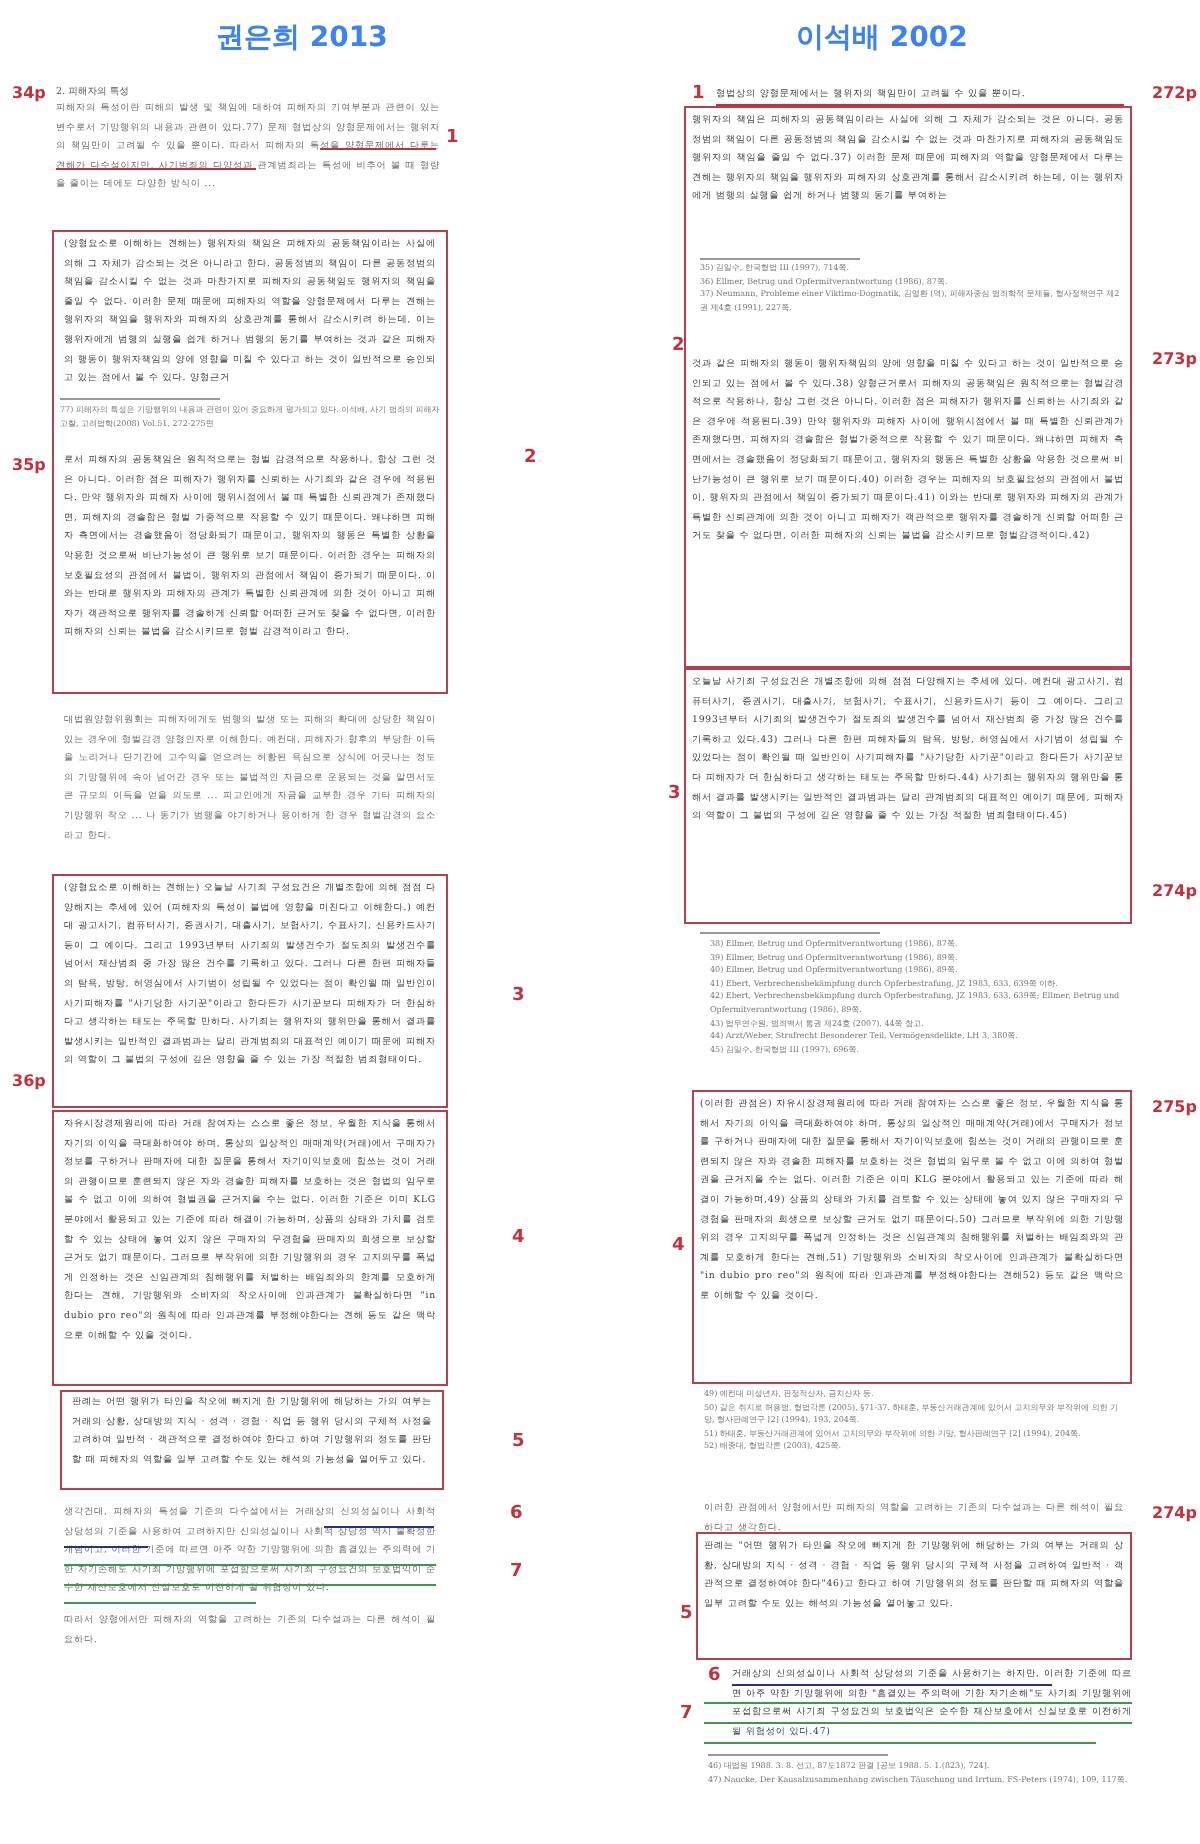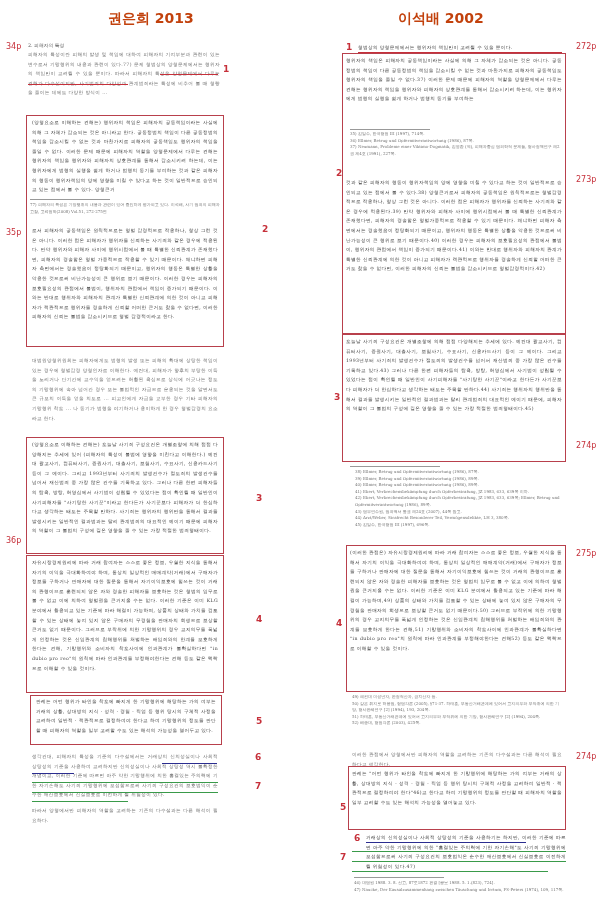--- a/index.html
+++ b/index.html
@@ -1,22 +1,22 @@
 <!DOCTYPE html>
 <html><head>
 <meta charset="utf-8">
 <style>
   html, body { margin:0; padding:0; background:#ffffff; }
   body { width:600px; height:922px; position:relative; overflow:hidden;
          font-family:"DejaVu Serif", serif; color:#555; }
   .title { position:absolute; top:10px; font-family:"DejaVu Sans", sans-serif;
-           font-weight:bold; font-size:14px; color:#c2410c; }
+           font-weight:bold; font-size:14px; color:#3b82f6; }
   .title.left { left:108px; }
   .title.right { left:398px; }
-  .page { position:absolute; font-family:"DejaVu Sans", sans-serif; font-weight:normal;
+  .page { position:absolute; font-family:"DejaVu Sans", sans-serif; font-weight:bold;
           font-size:8px; color:#c6303a; }
   .num { position:absolute; font-family:"DejaVu Sans", sans-serif; font-weight:bold;
          font-size:9px; color:#c6303a; }
   .box { position:absolute; border:1.5px solid #b8404c; box-sizing:border-box; }
   .text { position:absolute; font-size:4.6px; line-height:9.6px; color:#6a6a6a;
           text-align:justify; letter-spacing:0.4px; overflow:hidden; }
   .text.dark { color:#3a3a3a; }
   .fn { position:absolute; font-size:4px; line-height:6.6px; color:#777; overflow:hidden; }
   .rule { position:absolute; height:0; border-top:0.8px solid #999; }
   .uline-red { position:absolute; height:0; border-top:1.2px solid #c6303a; }

